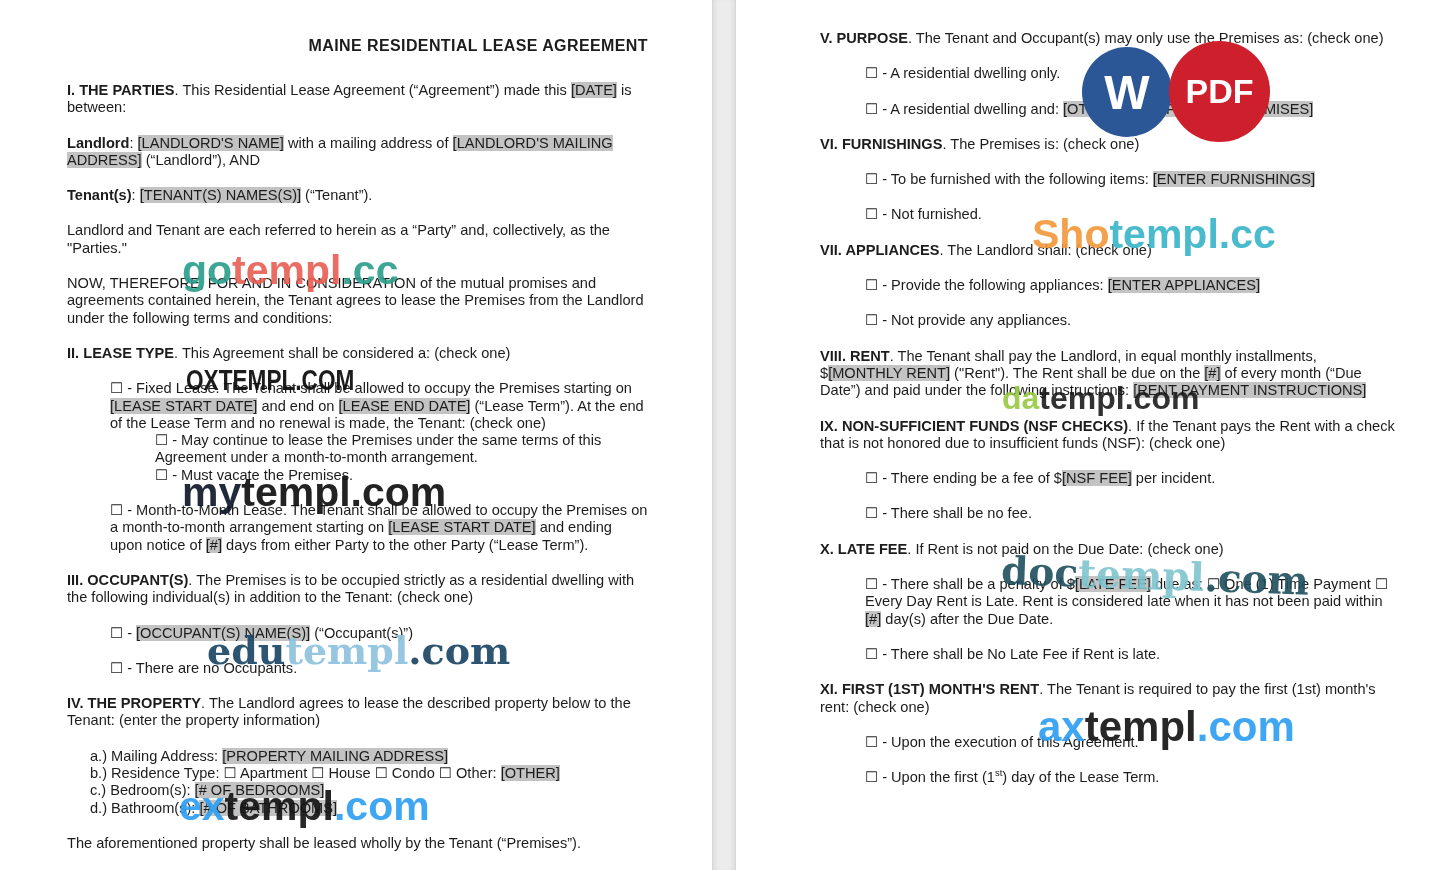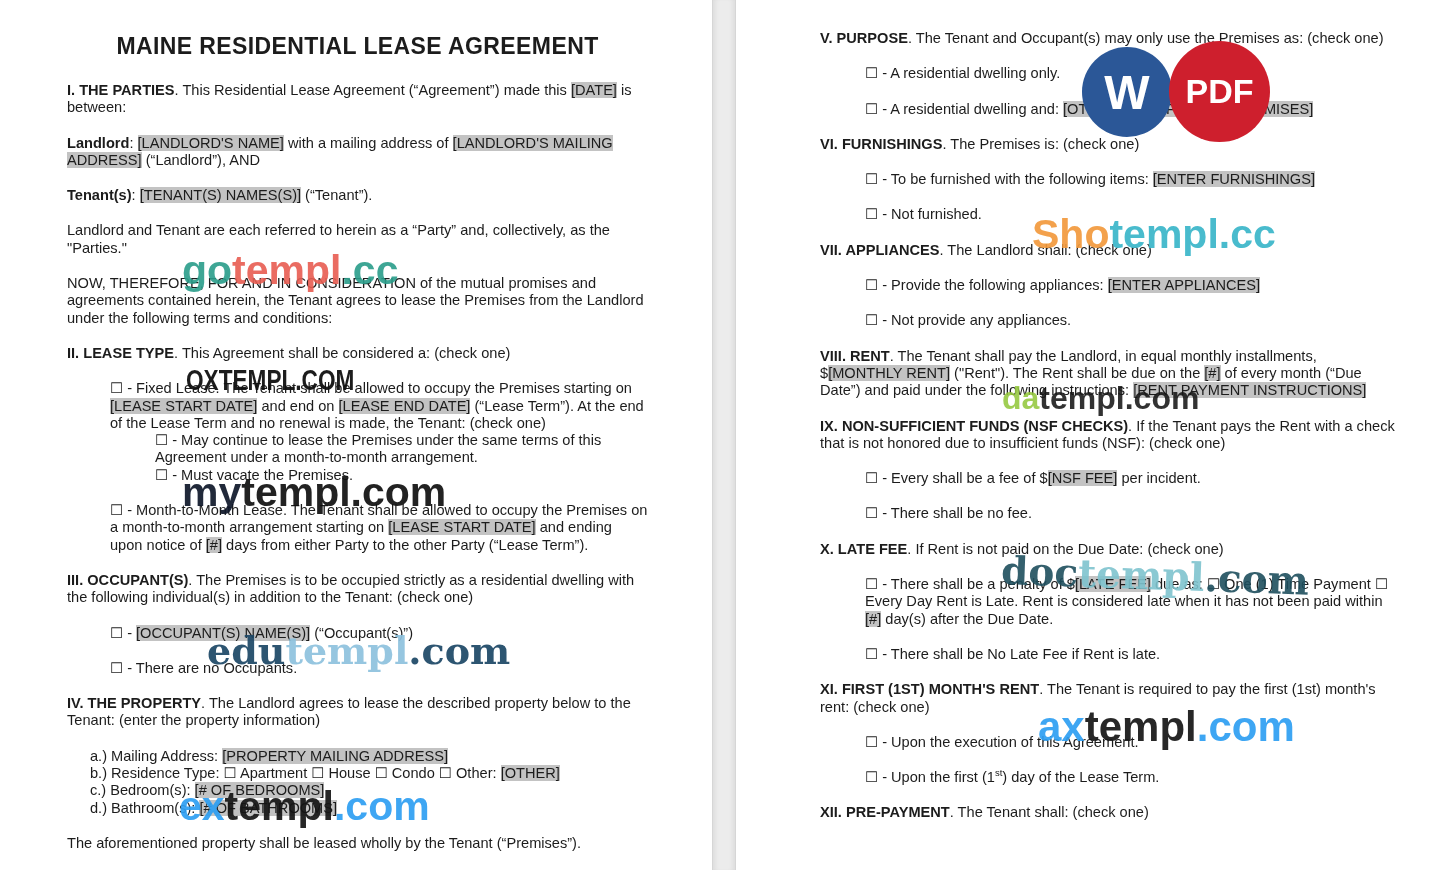--- a/index.html
+++ b/index.html
@@ -12,21 +12,21 @@
   .page-left{left:0;width:713px;padding-top:32px;}
   .page-left .body-col{margin-left:67px;width:581px;}
   .page-right{left:733px;width:714px;padding-top:30px;}
   .page-right .body-col{margin-left:87px;width:578px;}
   .gutter{
     position:absolute;top:0;bottom:0;left:712px;width:22px;z-index:4;
     background:#ececec;border-left:1px solid #d6d6d6;border-right:1px solid #d6d6d6;
     box-shadow:inset 5px 0 5px -3px rgba(0,0,0,.07), inset -5px 0 5px -3px rgba(0,0,0,.07);
   }
   .doc-title{
-    font-size:23px;line-height:24px;font-weight:bold;text-align:center;
+    font-size:16px;line-height:24px;font-weight:bold;text-align:right;
     letter-spacing:.4px;margin:2px 0 24px 0;width:581px;margin-left:67px;
   }
   .para{font-size:14.6px;line-height:17.3px;margin:0 0 18px 0;}
   .para.mb0{margin-bottom:0;}
   .page-left .para{width:581px;}
   .page-right .para{width:578px;}
   .page-left .para.i1{margin-left:43px;width:538px;}
   .page-left .para.i2{margin-left:88px;width:493px;}
   .page-left .para.ia{margin-left:23px;width:558px;}
   .page-right .para.i1{margin-left:45px;width:533px;}
@@ -80,29 +80,28 @@
       <div class="para i1"><span>☐ - A residential dwelling only.</span></div>
       <div class="para i1"><span>☐ - A residential dwelling and: </span><span class="hl">[OTHER USES FOR THE PREMISES]</span></div>
       <div class="para"><span class="b">VI. FURNISHINGS</span><span>. The Premises is: (check one)</span></div>
       <div class="para i1"><span>☐ - To be furnished with the following items: </span><span class="hl">[ENTER FURNISHINGS]</span></div>
       <div class="para i1"><span>☐ - Not furnished.</span></div>
       <div class="para"><span class="b">VII. APPLIANCES</span><span>. The Landlord shall: (check one)</span></div>
       <div class="para i1"><span>☐ - Provide the following appliances: </span><span class="hl">[ENTER APPLIANCES]</span></div>
       <div class="para i1"><span>☐ - Not provide any appliances.</span></div>
       <div class="para"><span class="b">VIII. RENT</span><span>. The Tenant shall pay the Landlord, in equal monthly installments, $</span><span class="hl">[MONTHLY RENT]</span><span> ("Rent"). The Rent shall be due on the </span><span class="hl">[#]</span><span> of every month (“Due Date”) and paid under the following instructions: </span><span class="hl">[RENT PAYMENT INSTRUCTIONS]</span></div>
       <div class="para"><span class="b">IX. NON-SUFFICIENT FUNDS (NSF CHECKS)</span><span>. If the Tenant pays the Rent with a check that is not honored due to insufficient funds (NSF): (check one)</span></div>
-      <div class="para i1"><span>☐ - Every shall be a fee of $</span><span class="hl">[NSF FEE]</span><span> per incident.</span></div>
+      <div class="para i1"><span>☐ - There ending be a fee of $</span><span class="hl">[NSF FEE]</span><span> per incident.</span></div>
       <div class="para i1"><span>☐ - There shall be no fee.</span></div>
       <div class="para"><span class="b">X. LATE FEE</span><span>. If Rent is not paid on the Due Date: (check one)</span></div>
       <div class="para i1"><span>☐ - There shall be a penalty of $</span><span class="hl">[LATE FEE]</span><span> due as: ☐ One (1) Time Payment ☐ Every Day Rent is Late. Rent is considered late when it has not been paid within </span><span class="hl">[#]</span><span> day(s) after the Due Date.</span></div>
       <div class="para i1"><span>☐ - There shall be No Late Fee if Rent is late.</span></div>
       <div class="para"><span class="b">XI. FIRST (1ST) MONTH'S RENT</span><span>. The Tenant is required to pay the first (1st) month's rent: (check one)</span></div>
       <div class="para i1"><span>☐ - Upon the execution of this Agreement.</span></div>
       <div class="para i1"><span>☐ - Upon the first (1</span><span class="sup">st</span><span>) day of the Lease Term.</span></div>
-      <div class="para"><span class="b">XII. PRE-PAYMENT</span><span>. The Tenant shall: (check one)</span></div>
     </div>
 </div>
 
 <div class="badge" style="left: 1082px; top: 47px; width: 90px; height: 90px; background: rgb(43, 87, 151); font-size: 48px;">
   <span>W</span>
 </div>
 <div class="badge" style="left: 1169px; top: 41px; width: 101px; height: 101px; background: rgb(206, 31, 45); font-size: 34px;">
   <span>PDF</span>
 </div>
 

